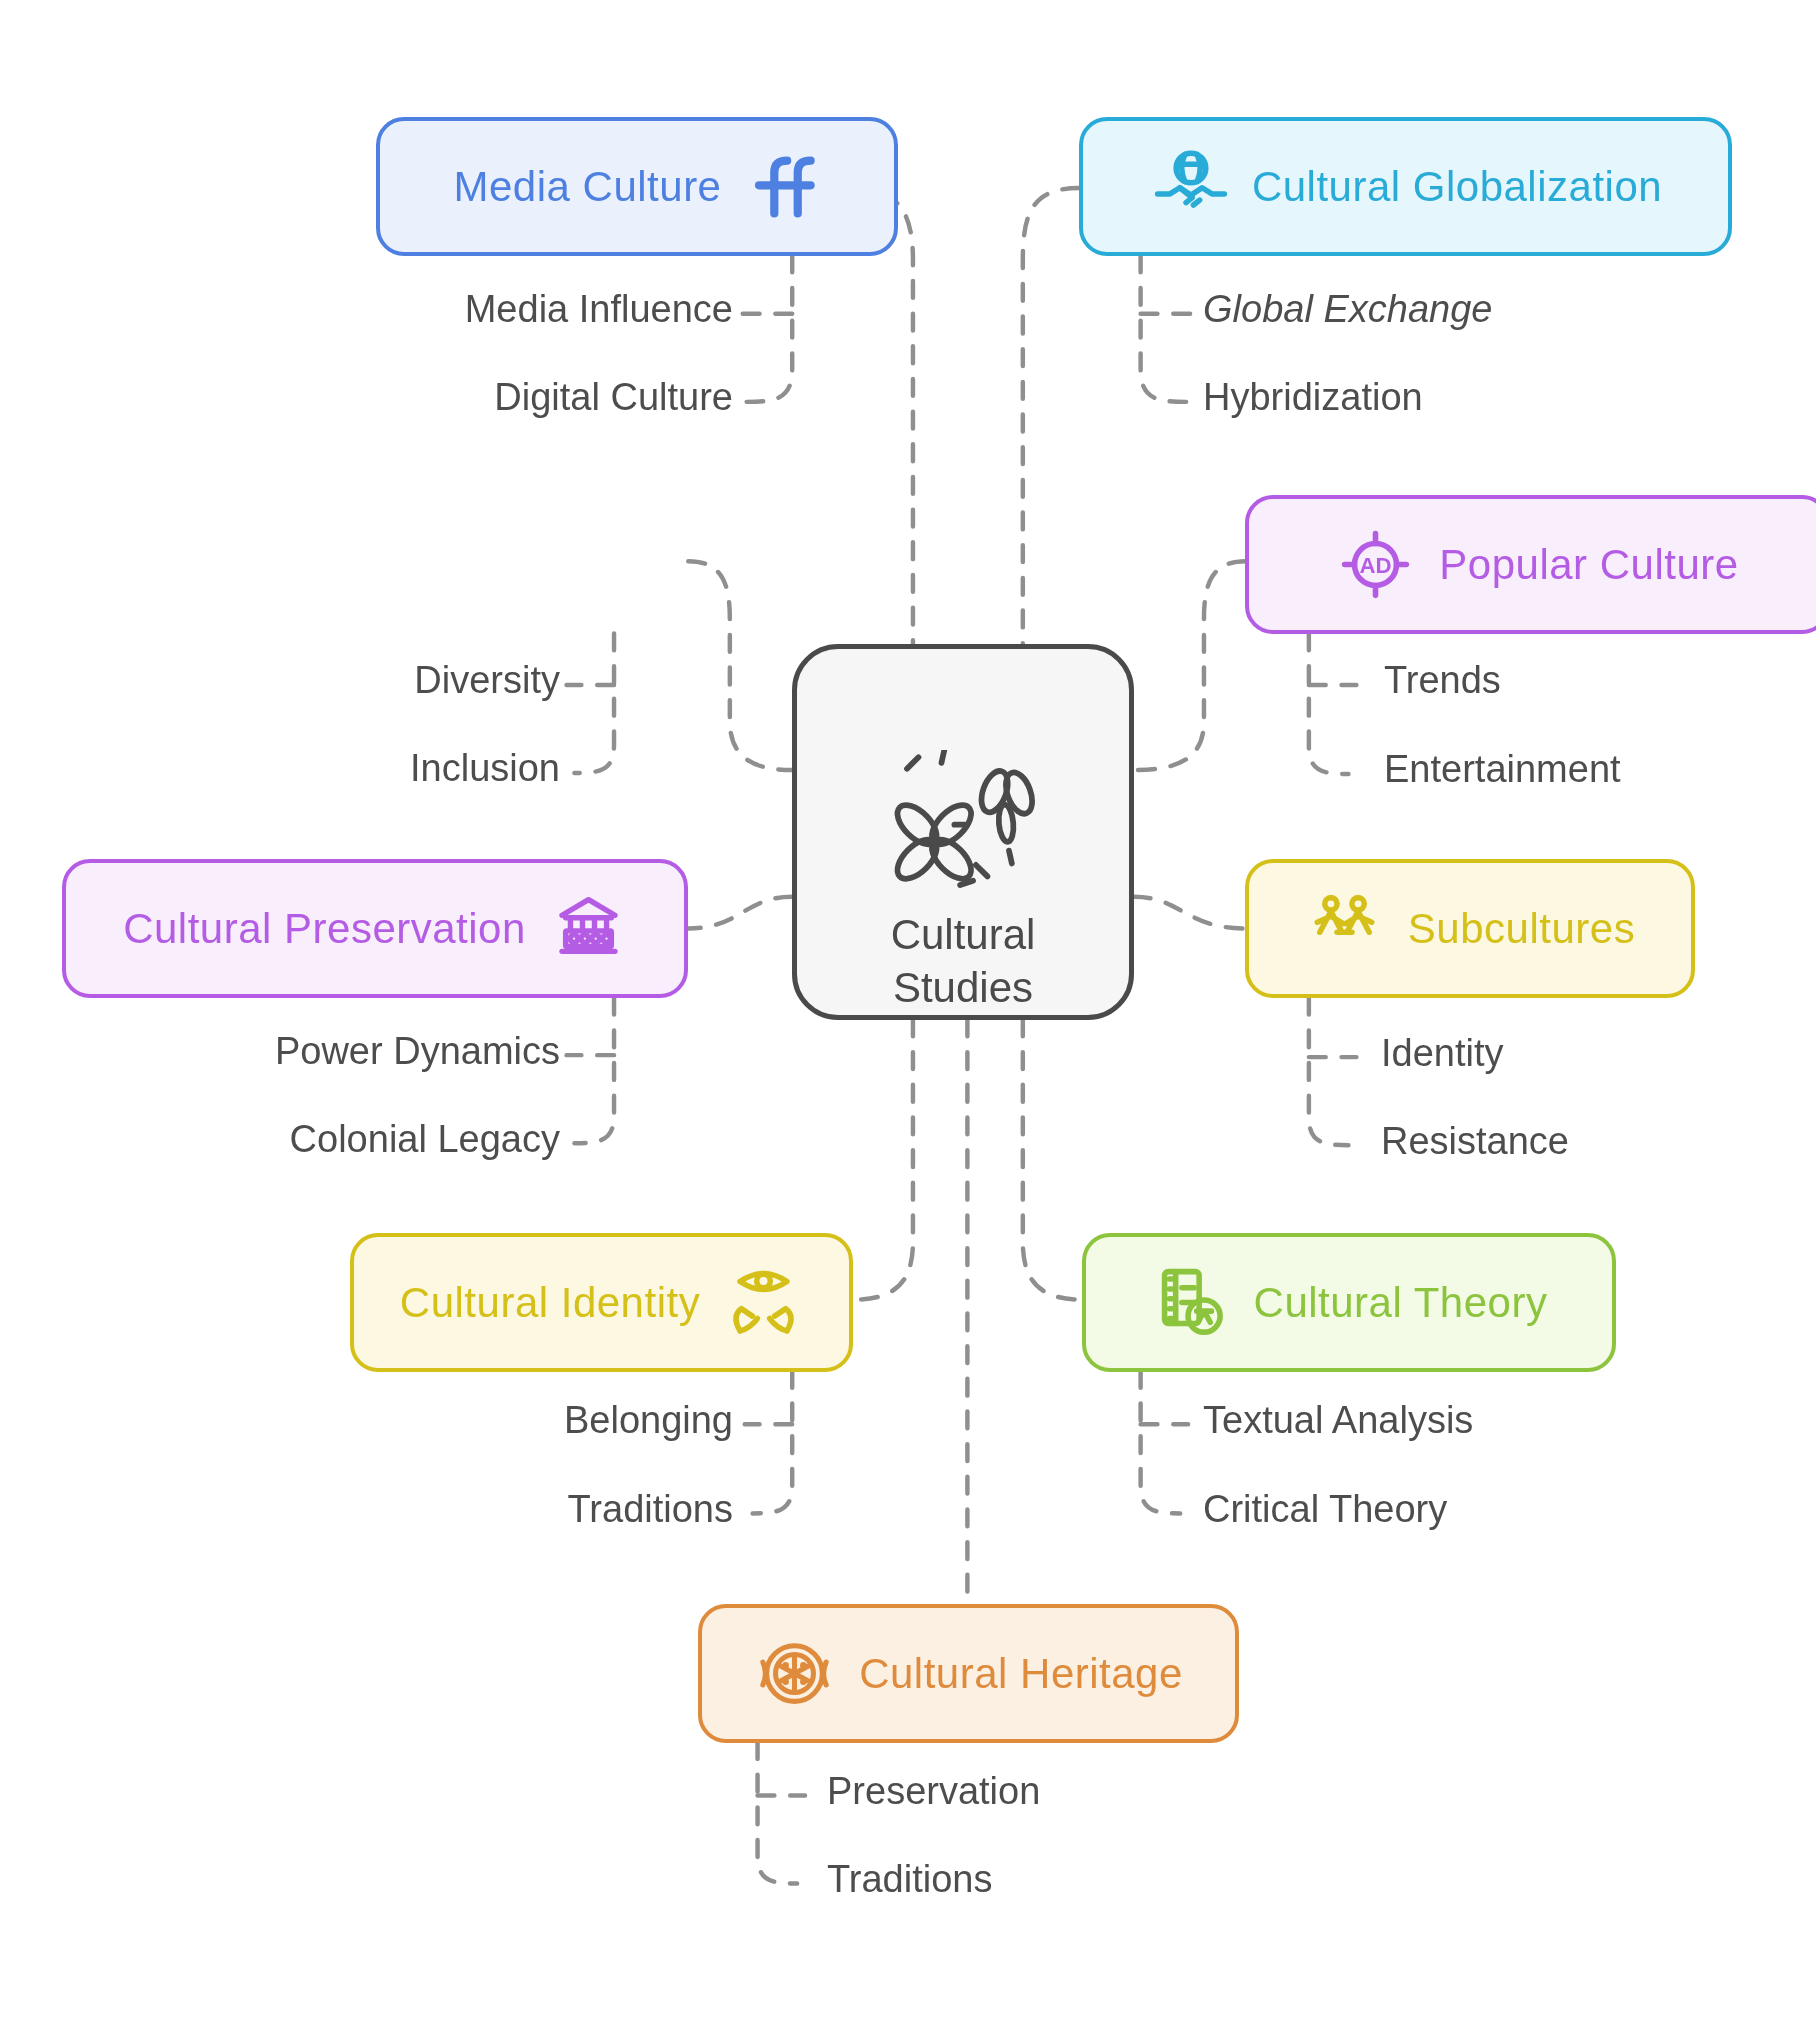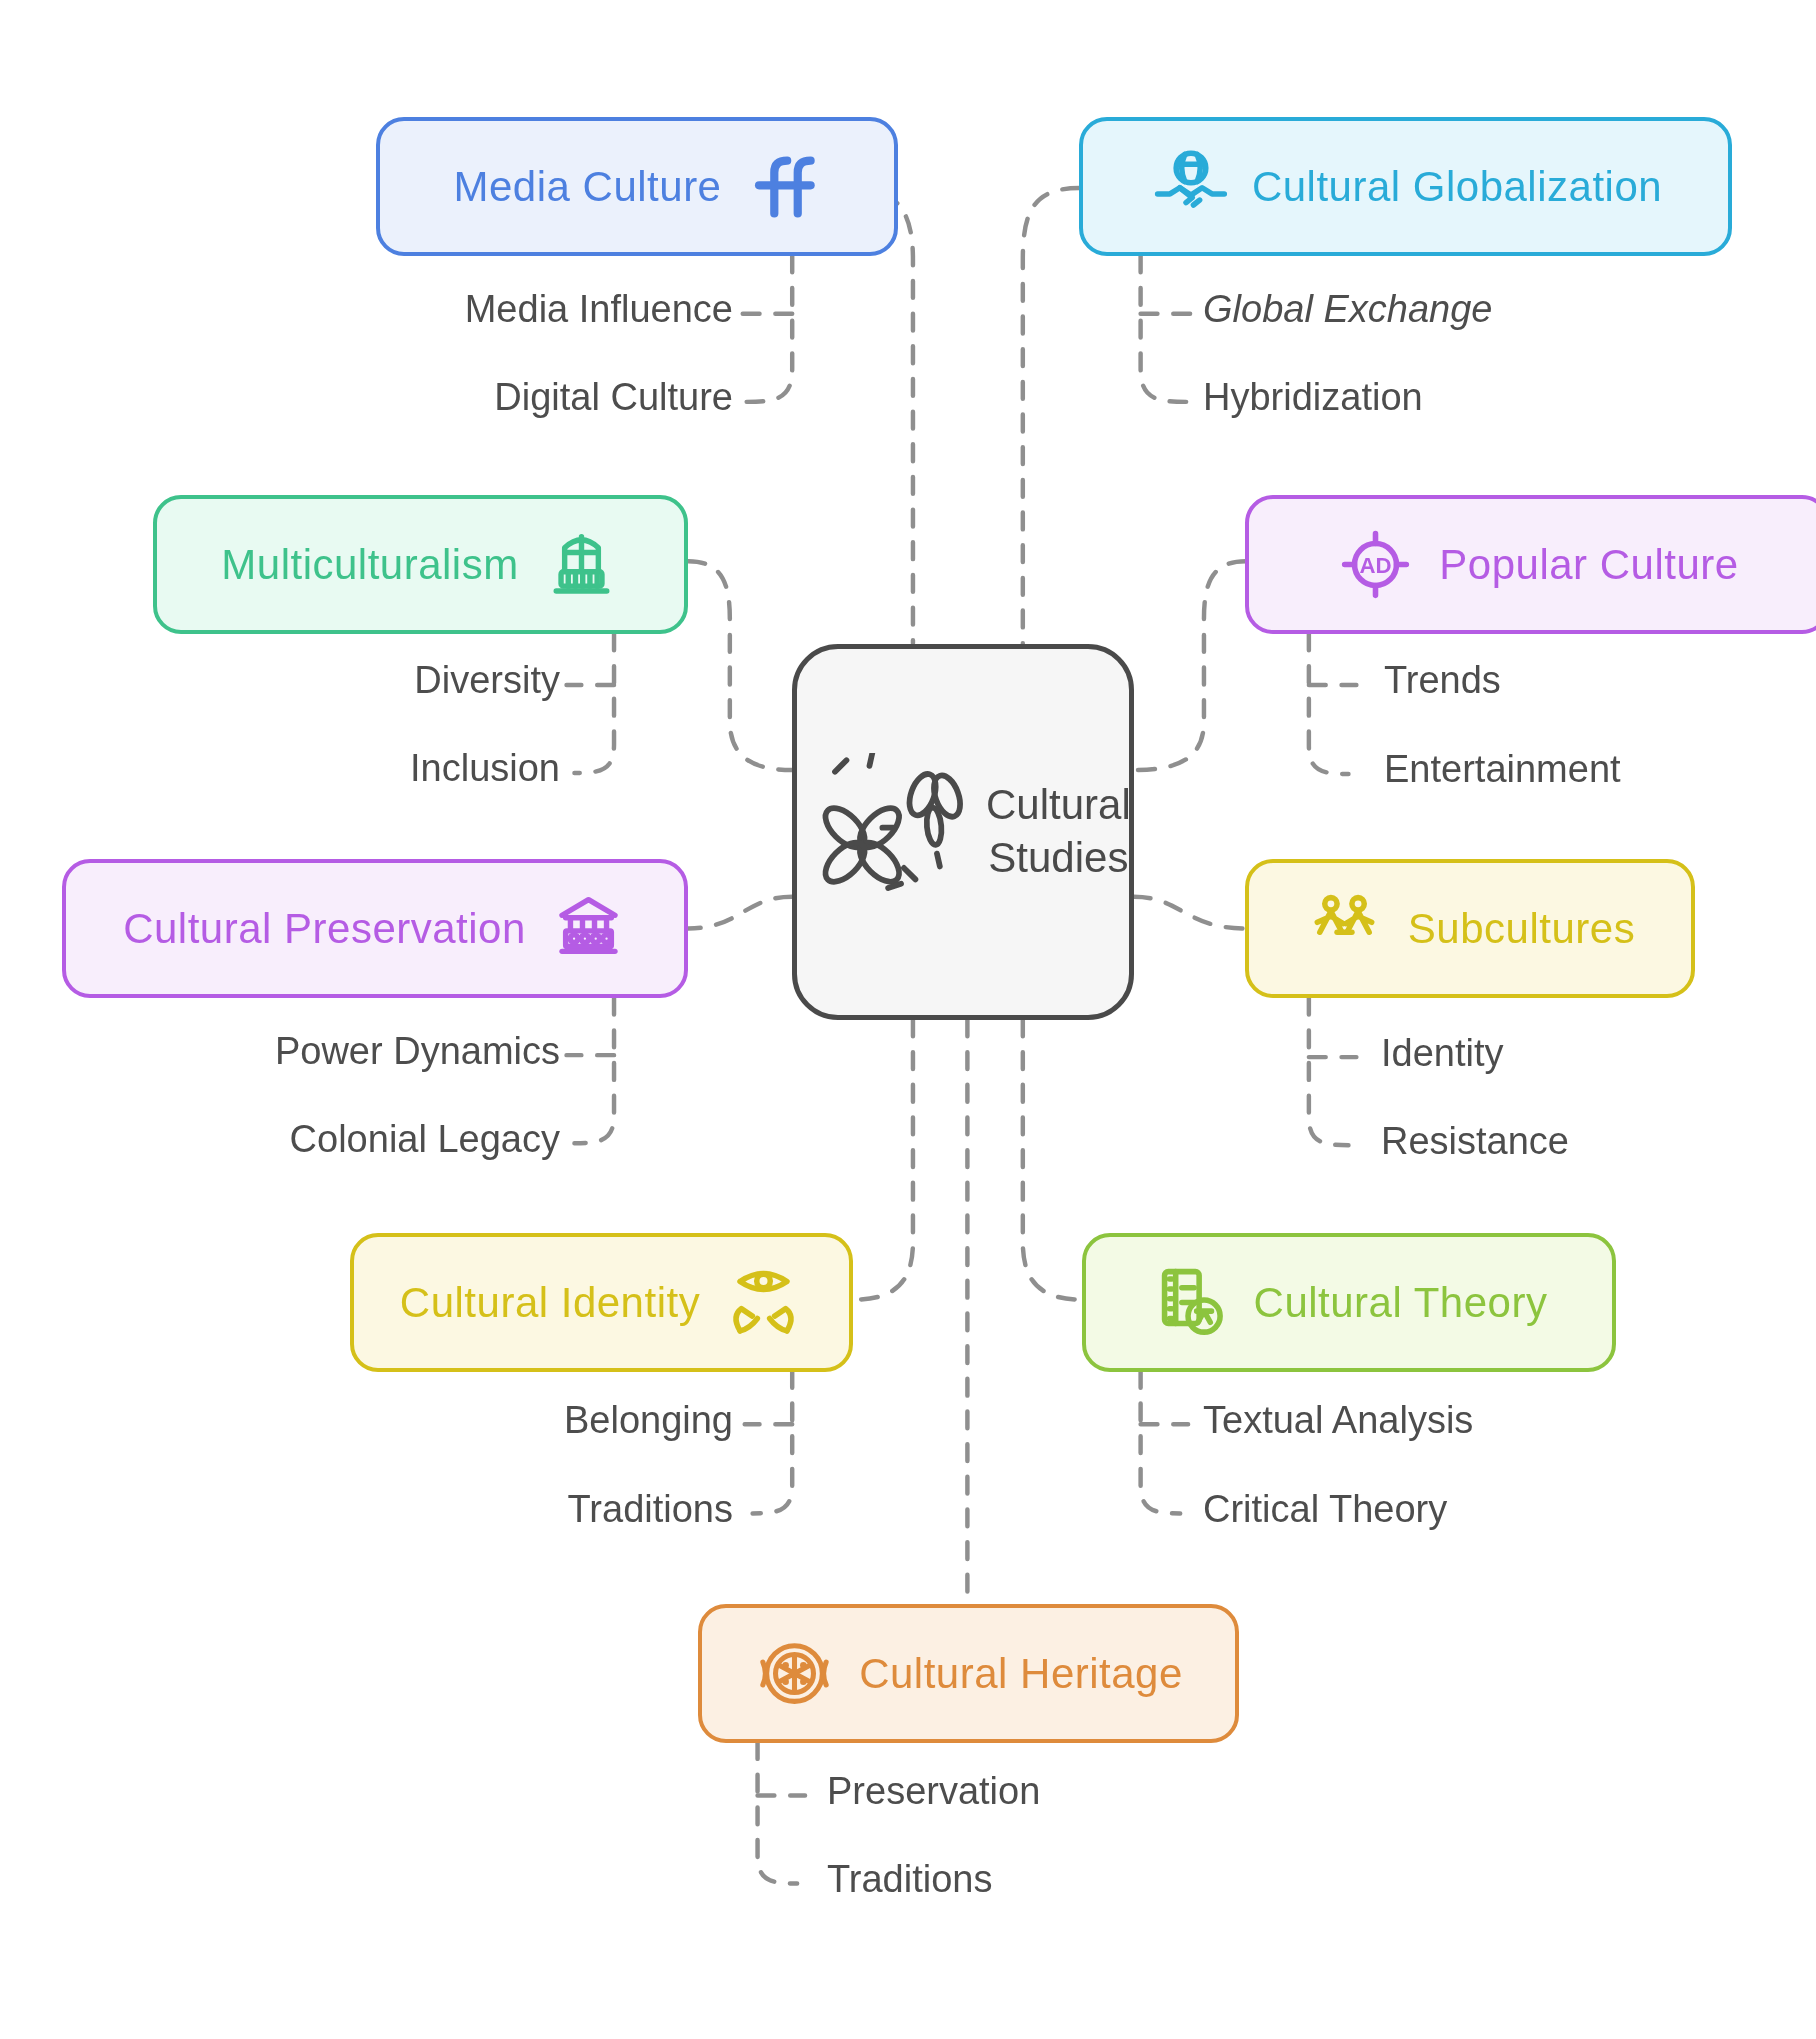--- a/index.html
+++ b/index.html
@@ -15,21 +15,21 @@
     border-radius:28px;padding:0 28px;
   }
   .node-title{
     font-size:42px;color:var(--accent,#333);white-space:nowrap;letter-spacing:0.5px;
   }
   .icon{display:flex;align-items:center;justify-content:center;color:var(--accent,#333);}
   .icon svg{display:block;}
   .center-node{
     position:absolute;z-index:2;left:792px;top:644px;width:342px;height:376px;box-sizing:border-box;
     border:5px solid #4a4a4a;background:#f6f6f6;border-radius:46px;
-    display:flex;flex-direction:row;align-items:center;justify-content:flex-start;gap:1px;
+    display:flex;flex-direction:column;align-items:center;justify-content:flex-end;gap:1px;
   }
   .center-title{
     font-size:42px;line-height:1.26;color:#4a4a4a;text-align:center;
   }
   .child-label{
     position:absolute;z-index:2;font-size:38px;color:#4d4d4d;white-space:nowrap;
   }
   .align-right{text-align:right;}
 </style>
 </head>
@@ -113,32 +113,20 @@
         <path d="M29,6 Q24,17 29,28 M39,6 Q44,17 39,28 M23,14 H45"></path>
         <path d="M7,38 h10 l8,-5 9,6 9,-6 8,5 h10"></path>
         <path d="M25,33 l10,8 M30,45 l5,-4 M36,47 l5,-4"></path>
       </svg>
     </span>
     <span class="node-title">Cultural Globalization</span>
   </div>
   <div class="child-label" style="left:1203px;top:288px;font-style:italic;">Global Exchange</div>
   <div class="child-label" style="left:1203px;top:376px;">Hybridization</div>
 
-  <div class="node" style="left: 153px; top: 495px; width: 535px; --accent: #3ec28b; --bg: #e8faf2;">
-    <span class="node-title">Multiculturalism</span>
-    <span class="icon">
-      <svg width="77" height="77" viewBox="0 0 64 64" fill="none" stroke="currentColor" stroke-width="4.5" stroke-linecap="round" stroke-linejoin="round">
-        <path d="M18,36 V18 Q32,5 46,18 V36"></path>
-        <path d="M32,9 V36 M18,22 H46"></path>
-        <rect x="15" y="38" width="34" height="12" rx="2"></rect>
-        <path d="M21,38 V50 M27,38 V50 M33,38 V50 M39,38 V50 M45,38 V50"></path>
-        <path d="M11,54 H53"></path>
-      </svg>
-    </span>
-  </div>
   <div class="child-label align-right" style="right:1257px;top:659px;">Diversity</div>
   <div class="child-label align-right" style="right:1257px;top:747px;">Inclusion</div>
 
   <div class="node" style="left: 1245px; top: 495px; width: 585px; --accent: #b55ce4; --bg: #f8eefc;">
     <span class="icon">
       <svg width="79" height="79" viewBox="0 0 64 64" fill="none" stroke="currentColor" stroke-width="4.5" stroke-linecap="round">
         <circle cx="32" cy="32" r="17"></circle>
         <path d="M32,7 V15 M32,49 V57 M7,32 H15 M49,32 H57"></path>
         <text x="32" y="39" font-size="18" font-weight="bold" text-anchor="middle" fill="currentColor" stroke="none" font-family="Liberation Sans, sans-serif">AD</text>
       </svg>

